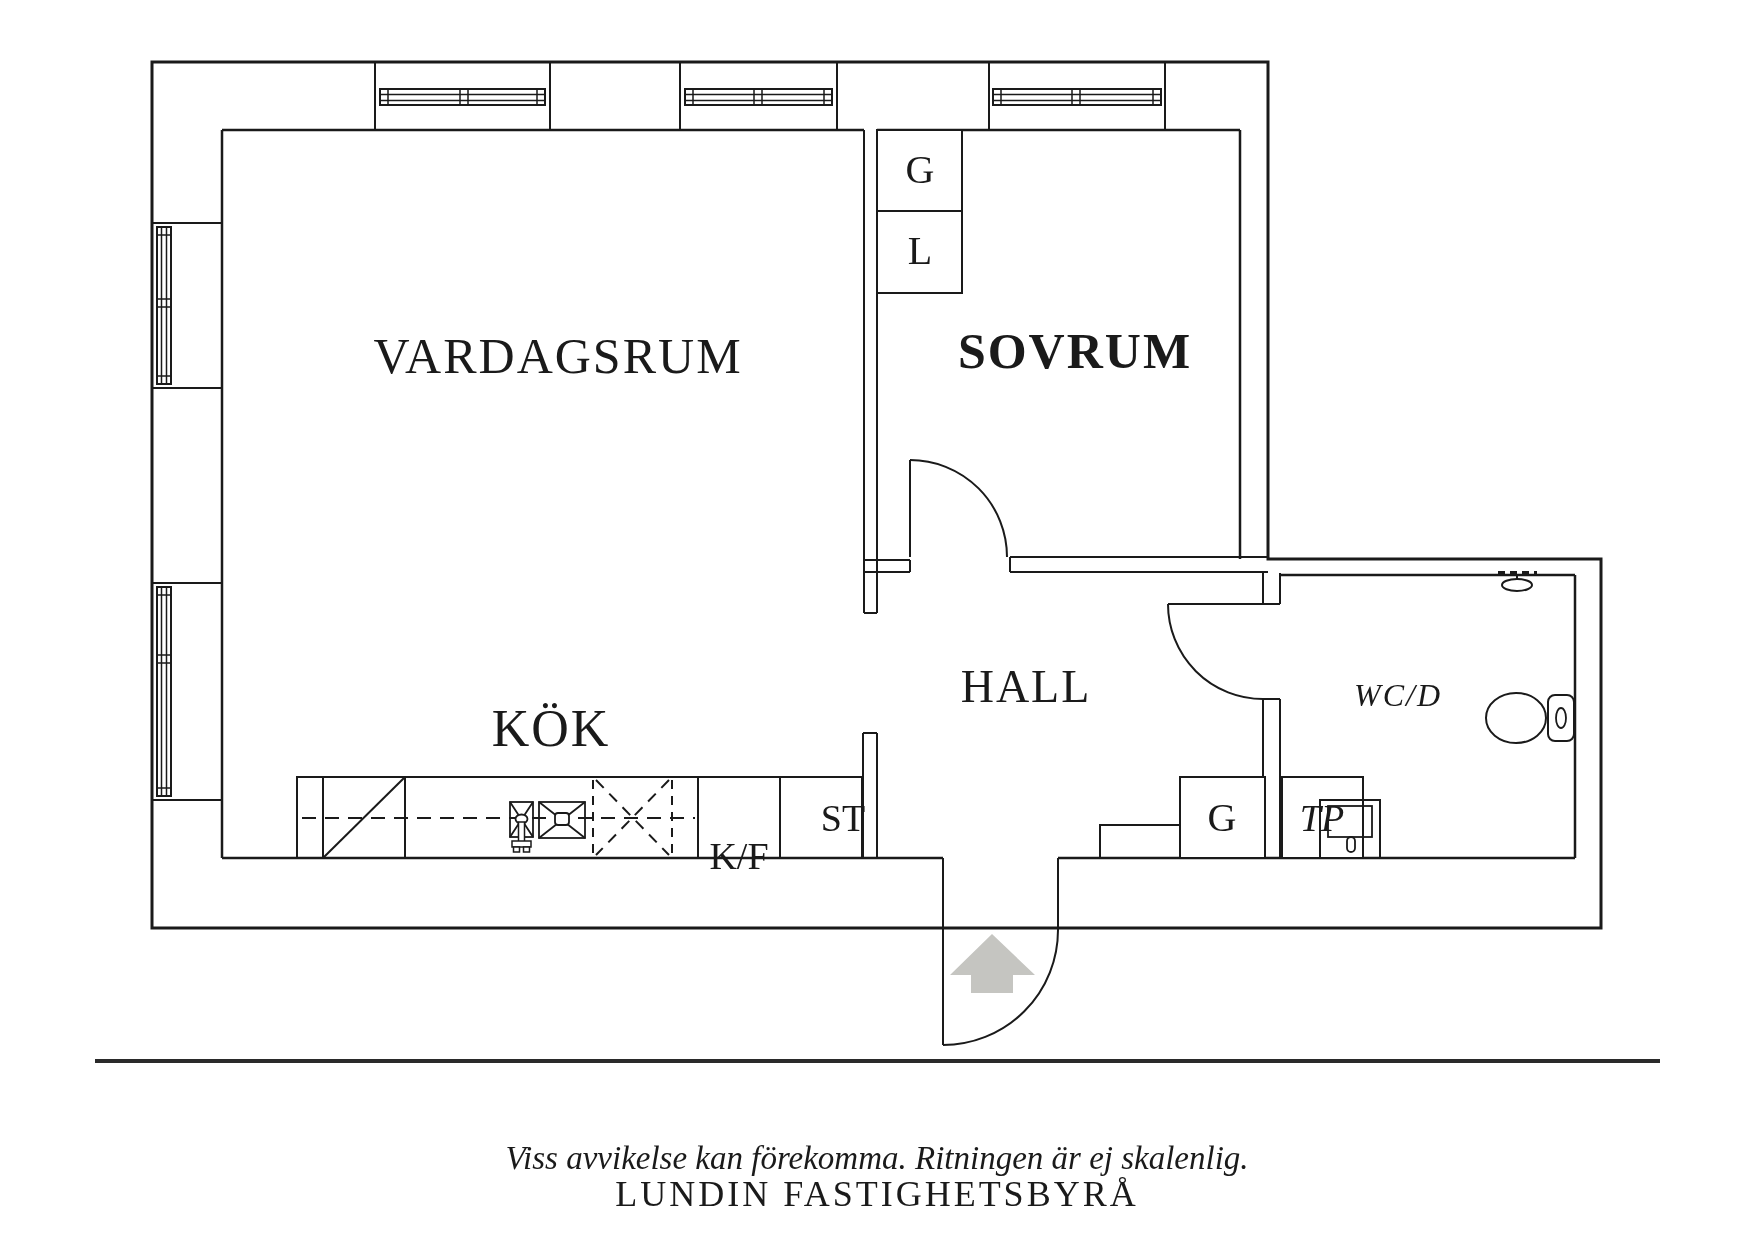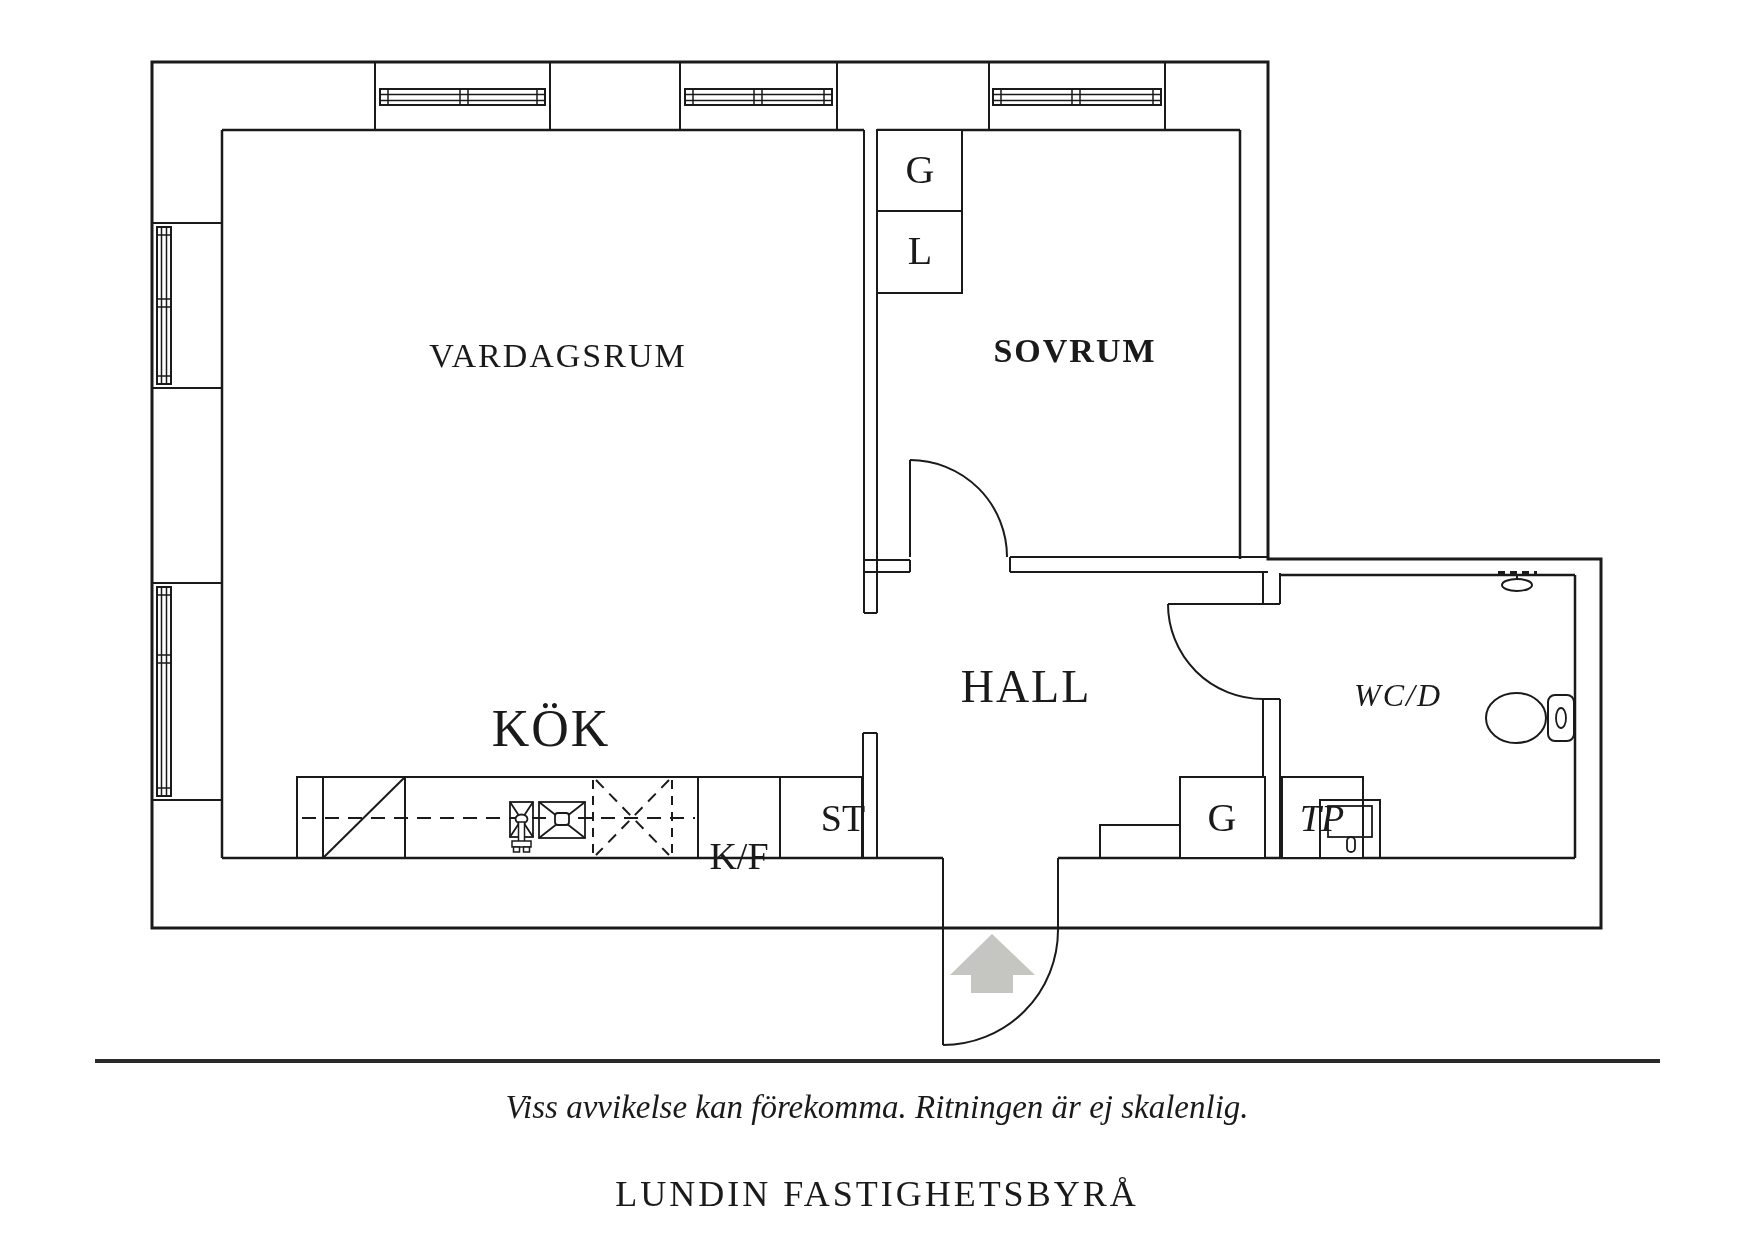--- a/index.html
+++ b/index.html
@@ -2,23 +2,23 @@
 <html><head>
 <meta charset="utf-8">
 <style>
   html,body{margin:0;padding:0;background:#ffffff;}
   body{width:1754px;height:1240px;position:relative;overflow:hidden;
        font-family:"Liberation Serif","DejaVu Serif",serif;color:#1a1a1a;}
   #stage{position:absolute;left:0;top:0;width:1754px;height:1240px;}
   svg{position:absolute;left:0;top:0;}
   .lbl{position:absolute;transform:translate(-50%,-50%);white-space:nowrap;
        color:#1a1a1a;line-height:1;}
-  .room{font-size:34px;letter-spacing:2px;}
+  .room{font-size:50px;letter-spacing:2px;}
   .small{font-size:38px;letter-spacing:0px;}
-  .footer-note{position:absolute;left:877px;top:1107px;transform:translate(-50%,-50%);
+  .footer-note{position:absolute;left:877px;top:1158px;transform:translate(-50%,-50%);
        font-style:italic;font-size:33px;white-space:nowrap;text-align:right;}
   .footer-brand{position:absolute;left:877px;top:1165px;transform:translate(-50%,-50%);
        font-size:36px;letter-spacing:3px;white-space:nowrap;margin-top:29px;}
 </style>
 </head>
 <body>
 
 <div id="stage">
 
   <svg width="1754" height="1240" viewBox="0 0 1754 1240">

